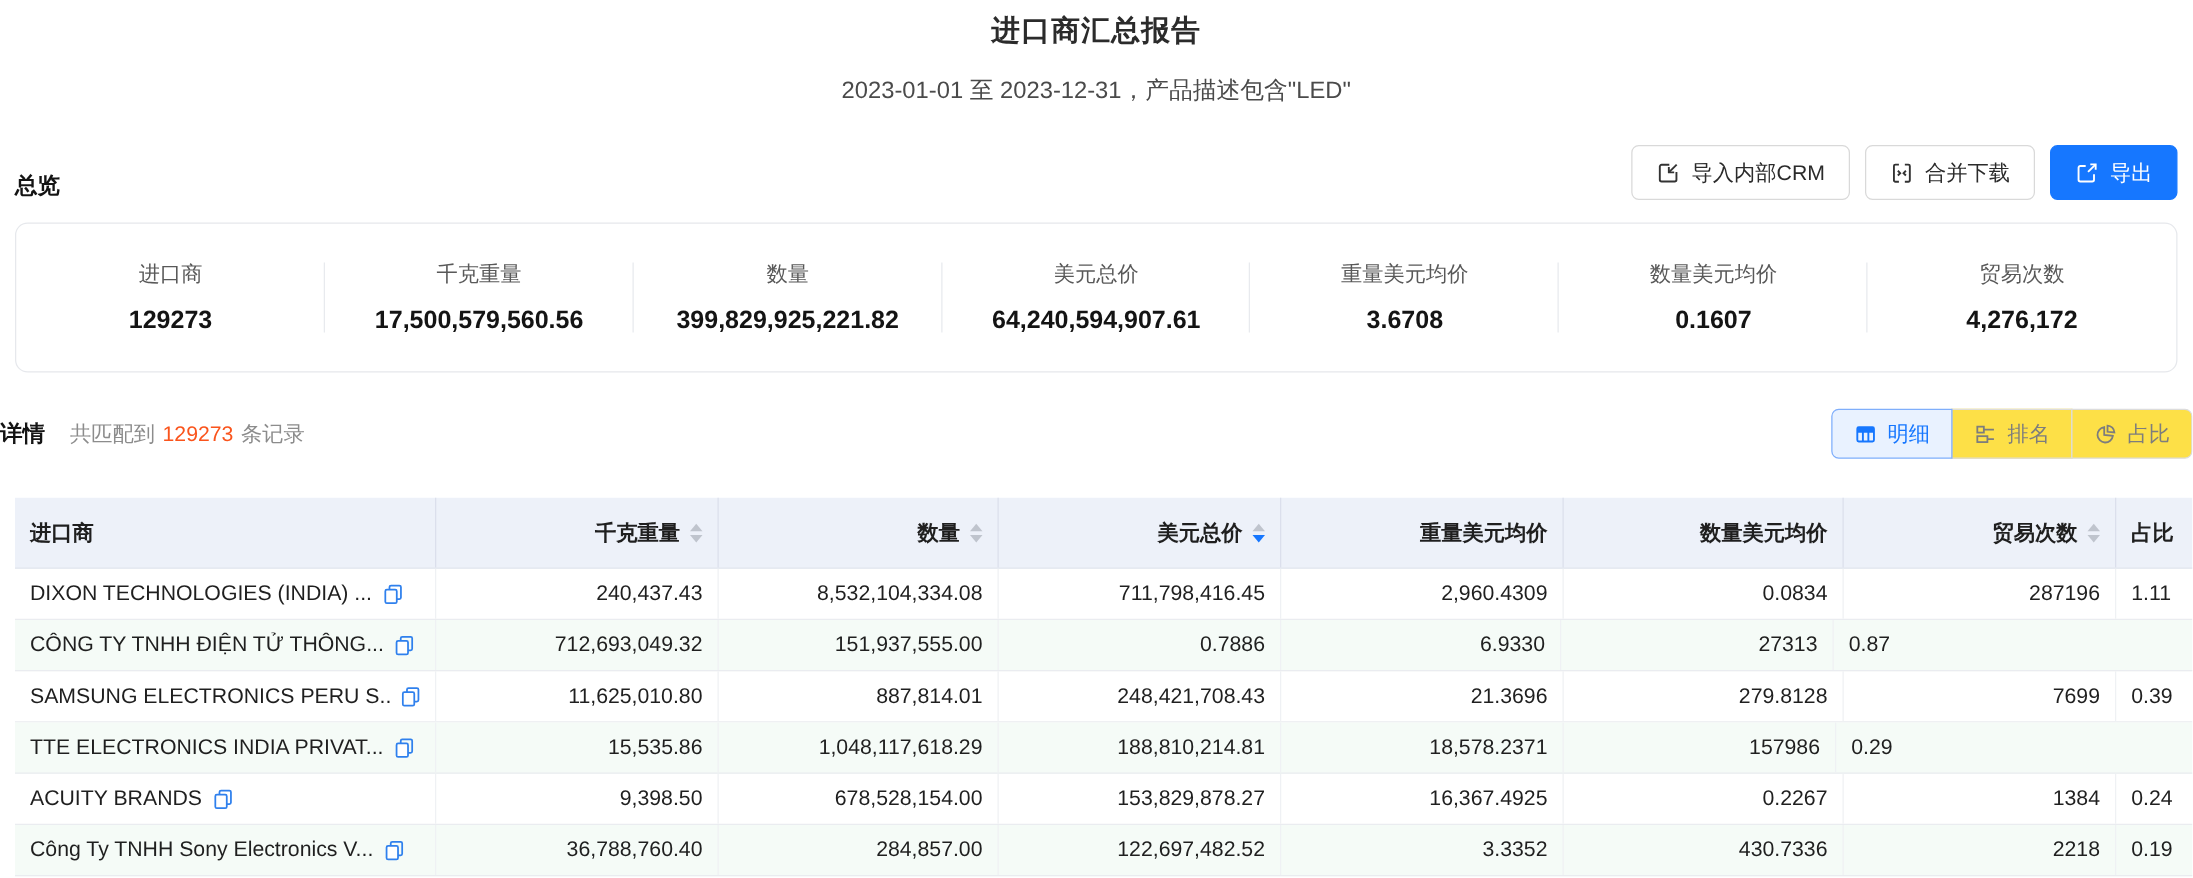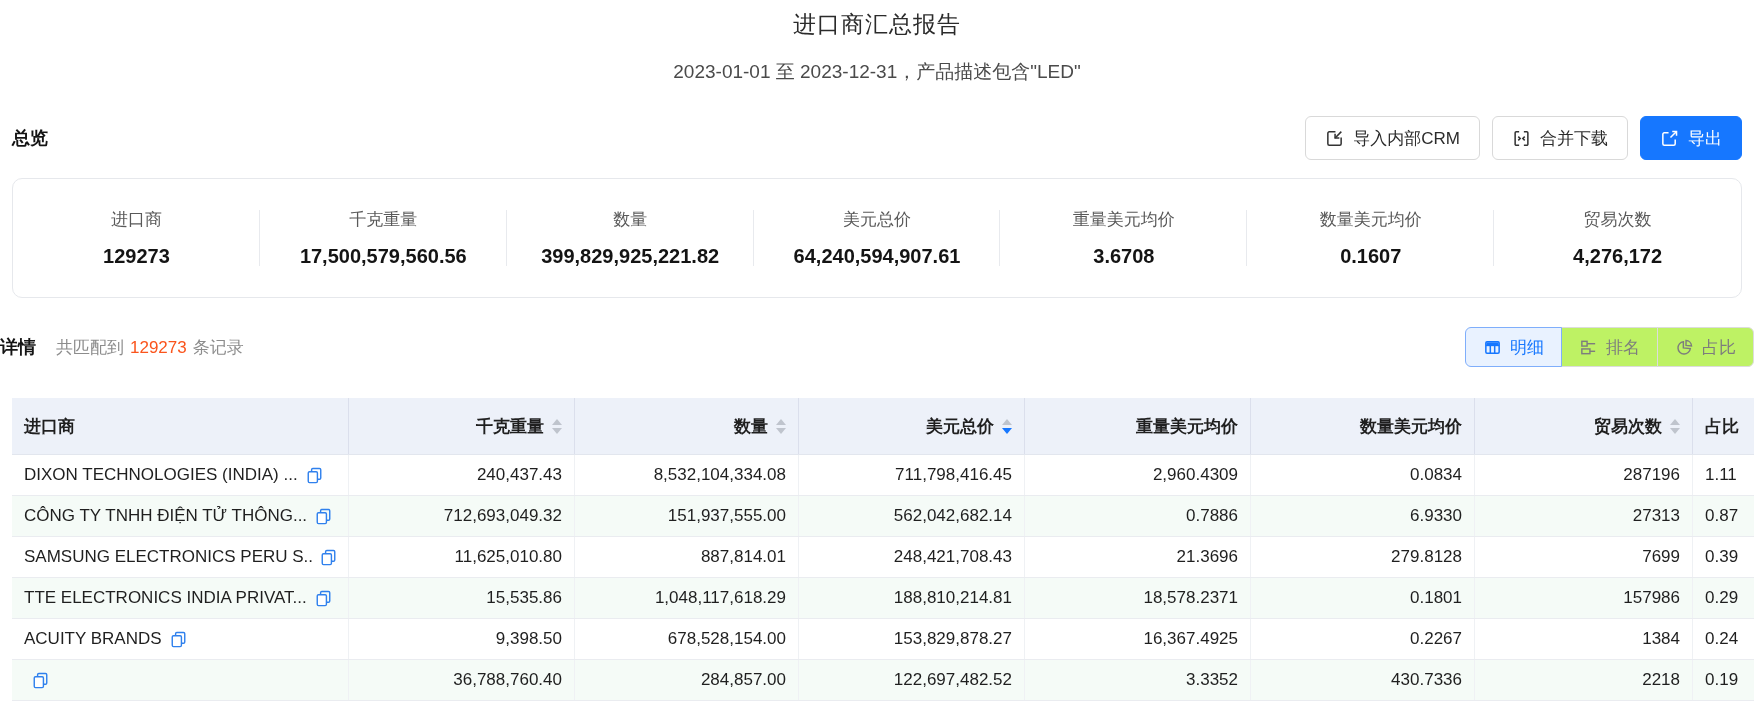--- a/index.html
+++ b/index.html
@@ -1,24 +1,24 @@
 <!DOCTYPE html>
 <html><head>
 <meta charset="utf-8">
 <style>
   * { box-sizing: border-box; margin: 0; padding: 0; }
   html,body { width: 1754px; height: 702px; overflow: hidden; background: #fff;
     font-family: "Liberation Sans", "DejaVu Sans", sans-serif; color: #262626; }
   .page { width: 1754px; height: 702px; position: relative; }
 
-  .title { text-align: center; font-size: 23px; font-weight: 400; color: #2b2b2b;
+  .title { text-align: center; font-size: 23px; font-weight: 700; color: #2b2b2b;
     padding-top: 9px; letter-spacing: 1px; }
   .subtitle { text-align: center; font-size: 19px; color: #4a4a4a; margin-top: 19px; }
 
-  .toolbar-row { display: flex; justify-content: space-between; align-items: center;
+  .toolbar-row { display: flex; justify-content: space-between; align-items: flex-end;
     padding: 0 12px; margin-top: 31px; height: 44px; }
   .overview-heading { font-size: 18px; font-weight: 700; color: #141414; }
   .actions { display: flex; gap: 12px; }
   .btn { display: inline-flex; align-items: center; gap: 9px; height: 44px; padding: 0 19px;
     background: #fff; border: 1px solid #d9d9d9; border-radius: 6px; font-size: 17px;
     color: #2b2b2b; cursor: pointer; font-family: inherit; }
   .btn svg { display: block; }
   .btn.primary { background: #1677ff; border-color: #1677ff; color: #fff; }
 
   .stats-card { margin: 18px 12px 0; height: 120px; border: 1px solid #e6e8ec;
@@ -30,21 +30,21 @@
   .stat-value { font-size: 20px; font-weight: 700; color: #141414; margin-top: 14px; }
 
   .details-row { display: flex; justify-content: space-between; align-items: center;
     padding: 0 0; margin-top: 29px; height: 40px; }
   .details-left { display: flex; align-items: baseline; gap: 20px; }
   .details-heading { font-size: 18px; font-weight: 700; color: #141414; }
   .match-text { font-size: 17px; color: #8c8c8c; }
   .match-num { color: #fa541c; margin: 0 6px; }
   .view-tabs { display: flex; }
   .tab { display: inline-flex; align-items: center; gap: 8px; height: 40px; padding: 0 17px;
-    background: #bef264; border: 1px solid #dcdcdc; font-size: 17px; color: #7d7d7d;
+    background: #fde047; border: 1px solid #dcdcdc; font-size: 17px; color: #7d7d7d;
     cursor: pointer; margin-left: -1px; font-family: inherit; position: relative; }
   .tab:first-child { border-radius: 6px 0 0 6px; margin-left: 14px; }
   .tab:last-child { border-radius: 0 6px 6px 0; }
   .tab svg { display: block; }
   .tab.active { background: #e9f2ff; border-color: #7faefb; color: #1677ff; z-index: 2; }
 
   .table-wrap { margin: 31px 0 0 12px; width: 1742px; overflow: hidden; }
   .tr { display: flex; width: 1831px; }
   .th, .td { display: flex; align-items: center; padding: 0 12px; font-size: 17px;
     overflow: hidden; white-space: nowrap; }
@@ -254,21 +254,20 @@
             <span class="co-name">CÔNG TY TNHH ĐIỆN TỬ THÔNG...</span>
             <span class="copy">
               <svg width="15" height="17" viewBox="0 0 18 20" fill="none" stroke="#2f80ed" stroke-width="1.7">
                 <rect x="5.5" y="1.5" width="11" height="13" rx="1.5"></rect>
                 <rect x="1.5" y="5.5" width="11" height="13" rx="1.5" fill="#fff"></rect>
               </svg>
             </span>
           </div>
         <div class="td c1 num">712,693,049.32</div>
         <div class="td c2 num">151,937,555.00</div>
-        <div class="td c3 num">562,042,682.14</div>
         <div class="td c4 num">0.7886</div>
         <div class="td c5 num">6.9330</div>
         <div class="td c6 num">27313</div>
         <div class="td c7">0.87</div>
       </div>
 
       <div class="tr">
         <div class="td c0">
             <span class="co-name">SAMSUNG ELECTRONICS PERU S...</span>
             <span class="copy">
@@ -294,21 +293,20 @@
               <svg width="15" height="17" viewBox="0 0 18 20" fill="none" stroke="#2f80ed" stroke-width="1.7">
                 <rect x="5.5" y="1.5" width="11" height="13" rx="1.5"></rect>
                 <rect x="1.5" y="5.5" width="11" height="13" rx="1.5" fill="#fff"></rect>
               </svg>
             </span>
           </div>
         <div class="td c1 num">15,535.86</div>
         <div class="td c2 num">1,048,117,618.29</div>
         <div class="td c3 num">188,810,214.81</div>
         <div class="td c4 num">18,578.2371</div>
-        <div class="td c5 num">0.1801</div>
         <div class="td c6 num">157986</div>
         <div class="td c7">0.29</div>
       </div>
 
       <div class="tr">
         <div class="td c0">
             <span class="co-name">ACUITY BRANDS</span>
             <span class="copy">
               <svg width="15" height="17" viewBox="0 0 18 20" fill="none" stroke="#2f80ed" stroke-width="1.7">
                 <rect x="5.5" y="1.5" width="11" height="13" rx="1.5"></rect>
@@ -320,20 +318,21 @@
         <div class="td c2 num">678,528,154.00</div>
         <div class="td c3 num">153,829,878.27</div>
         <div class="td c4 num">16,367.4925</div>
         <div class="td c5 num">0.2267</div>
         <div class="td c6 num">1384</div>
         <div class="td c7">0.24</div>
       </div>
 
       <div class="tr stripe">
         <div class="td c0">
+            <span class="co-name">Công Ty TNHH Sony Electronics V...</span>
             <span class="copy">
               <svg width="15" height="17" viewBox="0 0 18 20" fill="none" stroke="#2f80ed" stroke-width="1.7">
                 <rect x="5.5" y="1.5" width="11" height="13" rx="1.5"></rect>
                 <rect x="1.5" y="5.5" width="11" height="13" rx="1.5" fill="#fff"></rect>
               </svg>
             </span>
           </div>
         <div class="td c1 num">36,788,760.40</div>
         <div class="td c2 num">284,857.00</div>
         <div class="td c3 num">122,697,482.52</div>

